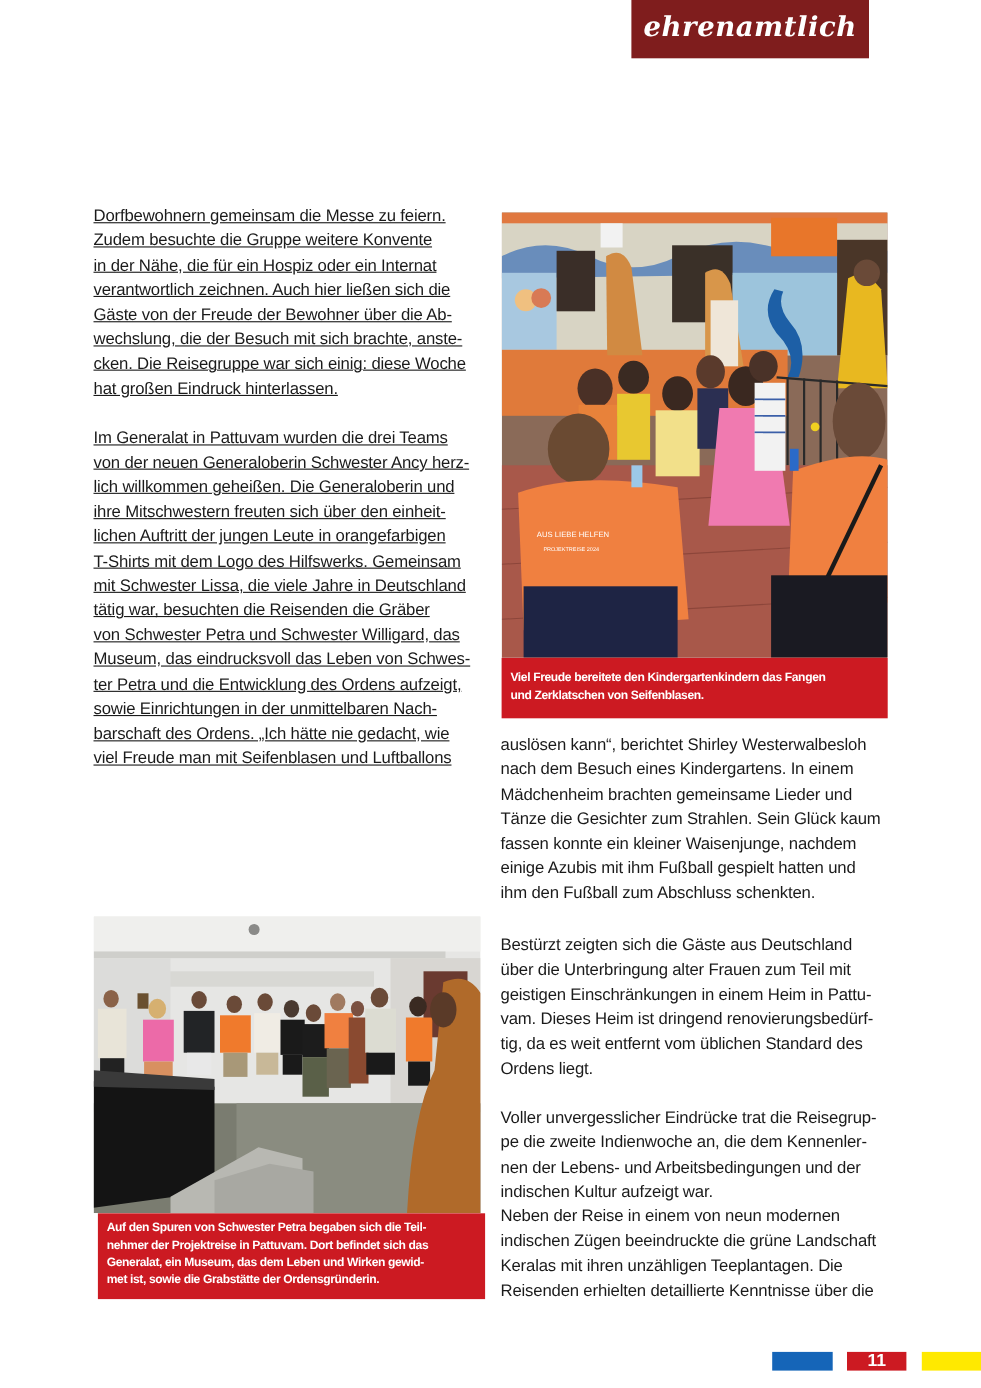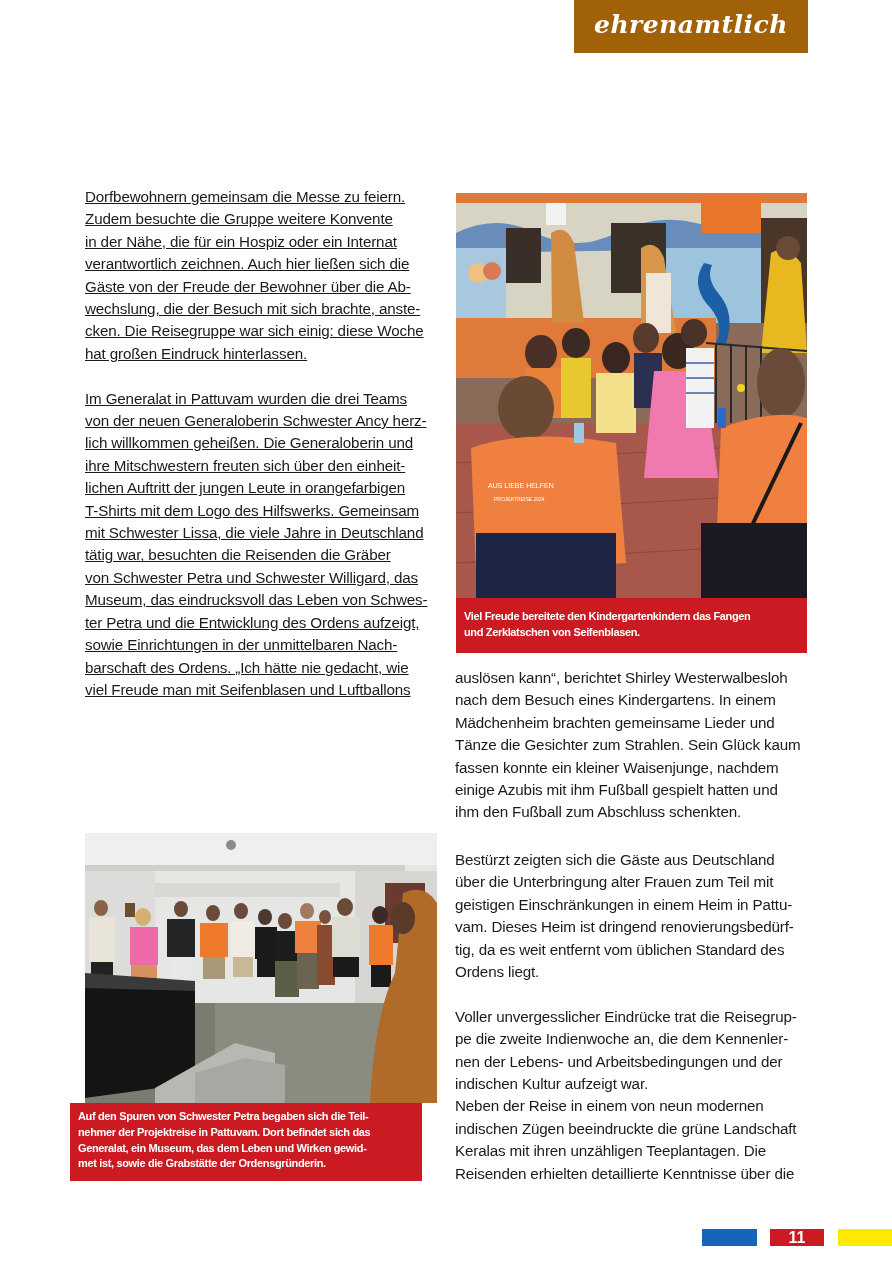--- a/index.html
+++ b/index.html
@@ -1,41 +1,41 @@
 <!DOCTYPE html>
 <html><head>
 <meta charset="utf-8">
 <style>
   html, body { margin: 0; padding: 0; background: #ffffff; }
   body { width: 892px; height: 1262px; position: relative; overflow: hidden;
          font-family: "Liberation Sans", sans-serif; color: #1a1a1a; }
 
-  .section-tag { position: absolute; left: 574px; top: 0; width: 234px; height: 53px;
-                 background: #a16207; display: flex; align-items: center; justify-content: center; }
+  .section-tag { position: absolute; left: 574px; top: 0; width: 216px; height: 53px;
+                 background: #7f1d1d; display: flex; align-items: center; justify-content: center; }
   .section-tag span { color: #fff; font-family: "DejaVu Serif", serif; font-style: italic;
                       font-weight: bold; font-size: 25px; letter-spacing: 0.5px; margin-top: -4px; }
 
   .col { position: absolute; font-size: 15.2px; line-height: 22.4px; letter-spacing: -0.15px; }
   .col p { margin: 0; white-space: pre-line; }
   .col p + p { margin-top: 22.4px; }
   .col p.tight { margin-top: 0; }
   .col-left { left: 85px; top: 186px; width: 355px; text-decoration: underline; }
   .col-right { left: 455px; top: 667px; width: 358px; }
   .col-right2 { left: 455px; top: 849px; width: 358px; }
 
   .photo { position: absolute; overflow: hidden; }
   .photo svg { display: block; width: 100%; height: 100%; }
   .photo-kids { left: 456px; top: 193px; width: 351px; height: 405px; }
   .photo-museum { left: 85px; top: 833px; width: 352px; height: 270px; }
 
   .caption { position: absolute; background: #cc1a22; color: #fff; font-weight: bold;
              font-size: 11px; line-height: 15.8px; letter-spacing: -0.35px; box-sizing: border-box; }
   .caption p { margin: 0; white-space: pre-line; }
   .caption-kids { left: 456px; top: 598px; width: 351px; height: 55px; padding: 11px 8px 0 8px; }
-  .caption-museum { left: 70px; top: 1103px; width: 352px; height: 78px; padding: 6px 8px 0 8px; }
+  .caption-museum { left: 89px; top: 1103px; width: 352px; height: 78px; padding: 6px 8px 0 8px; }
 
   .footer-bar { position: absolute; top: 1229px; height: 17px; }
   .bar-blue { left: 702px; width: 55px; background: #1565b8; }
   .bar-red { left: 770px; width: 54px; background: #cc1a22; color: #fff; font-weight: bold;
              font-size: 16px; text-align: center; line-height: 17px; }
   .bar-yellow { left: 838px; width: 54px; background: #ffe900; }
 </style>
 </head>
 <body>
 

